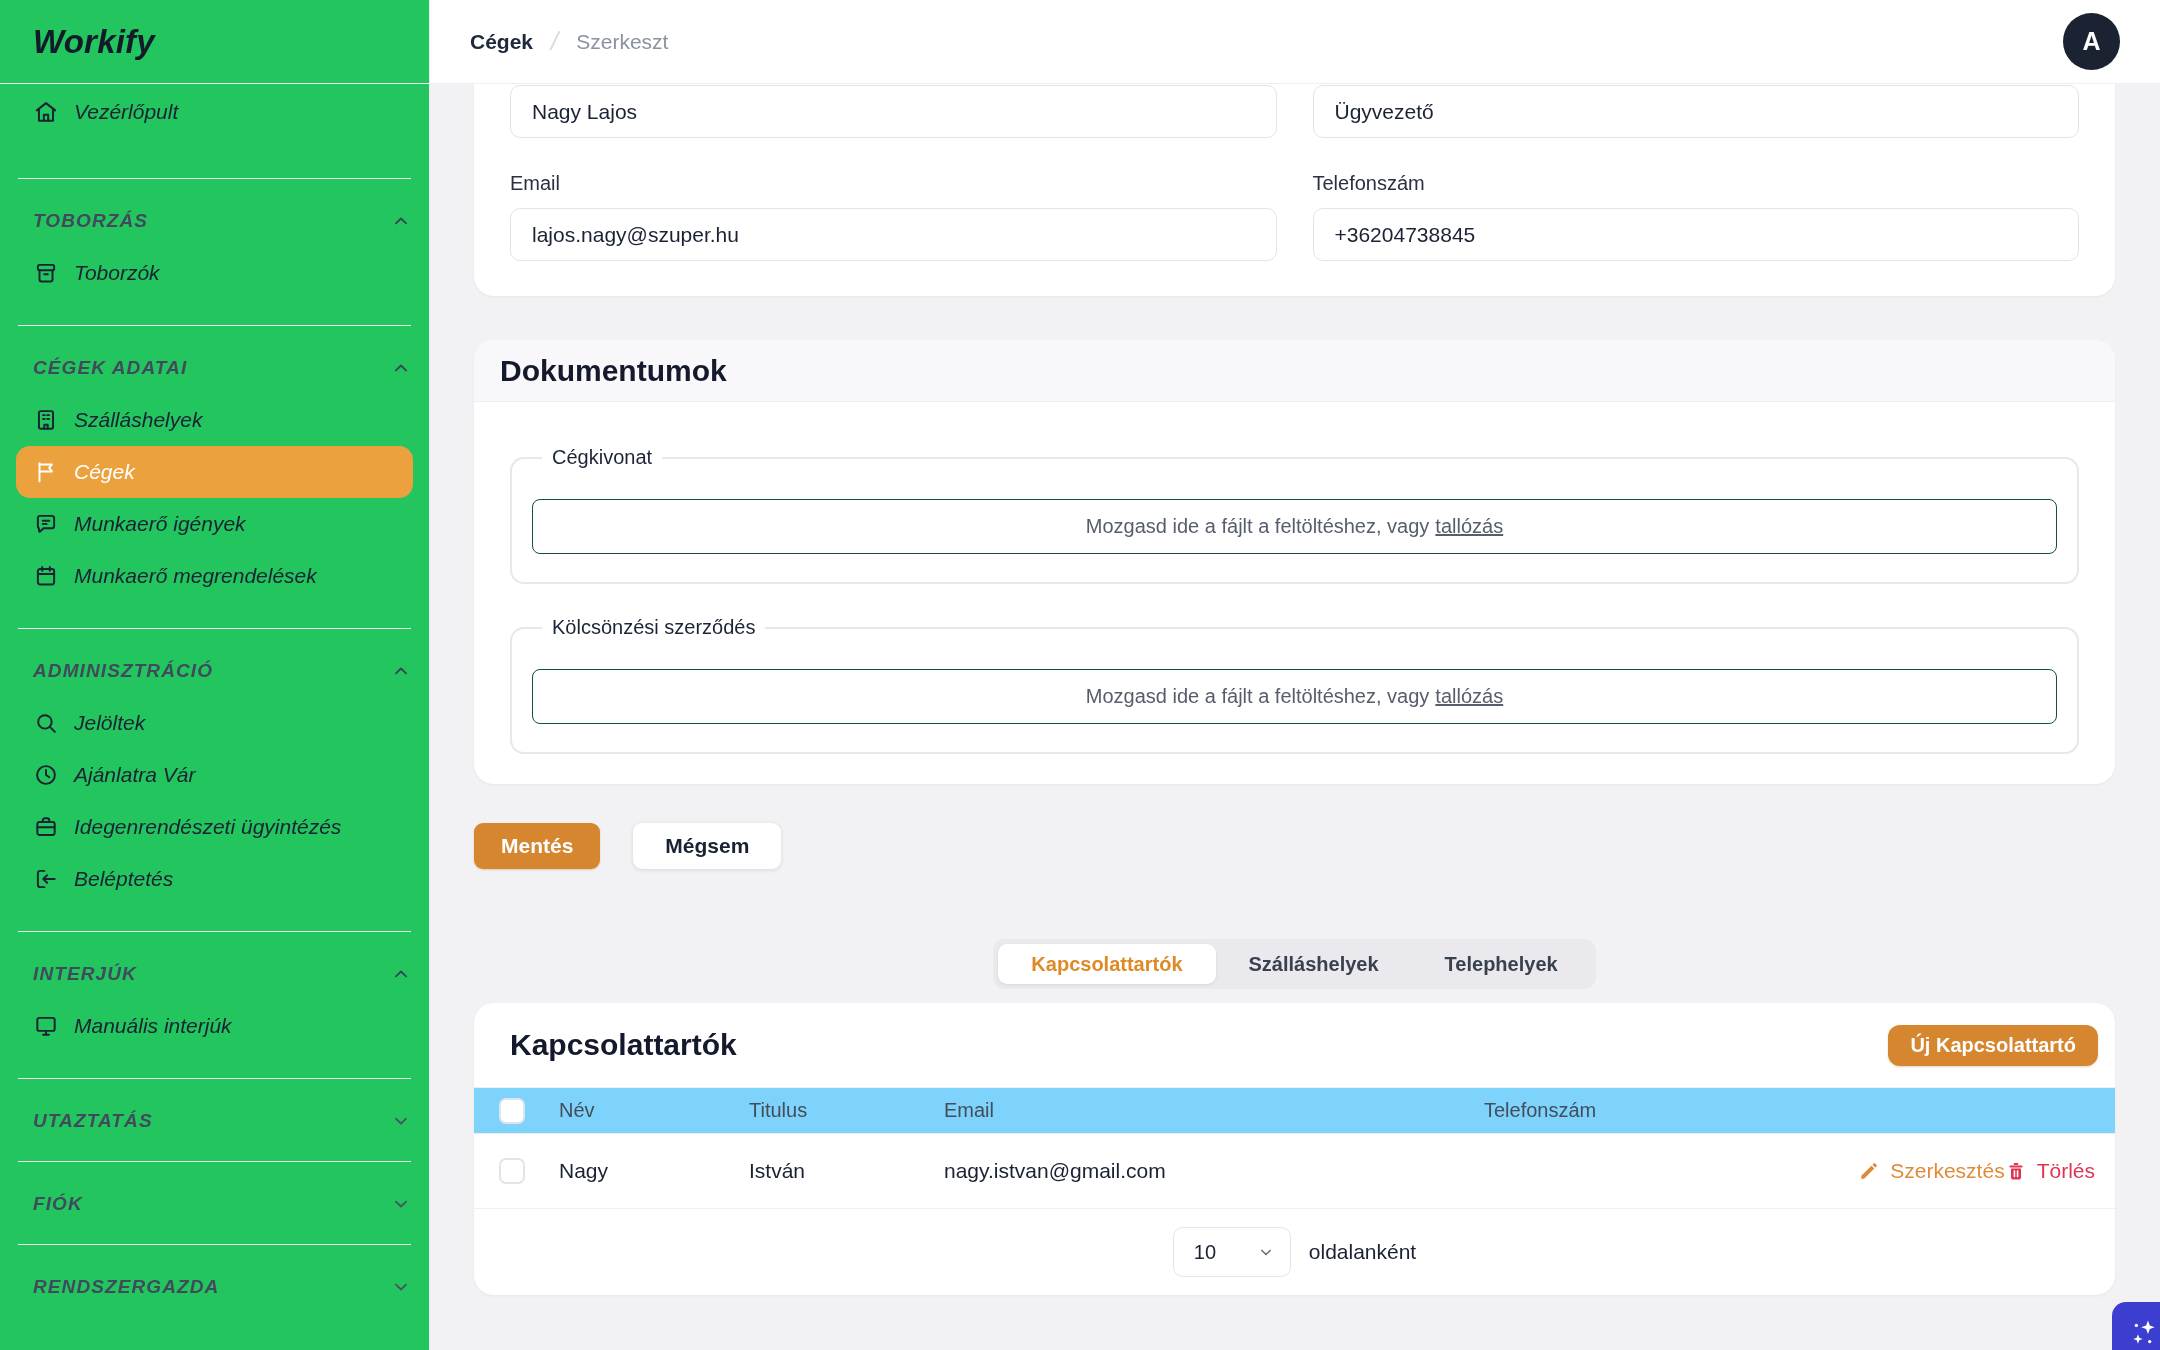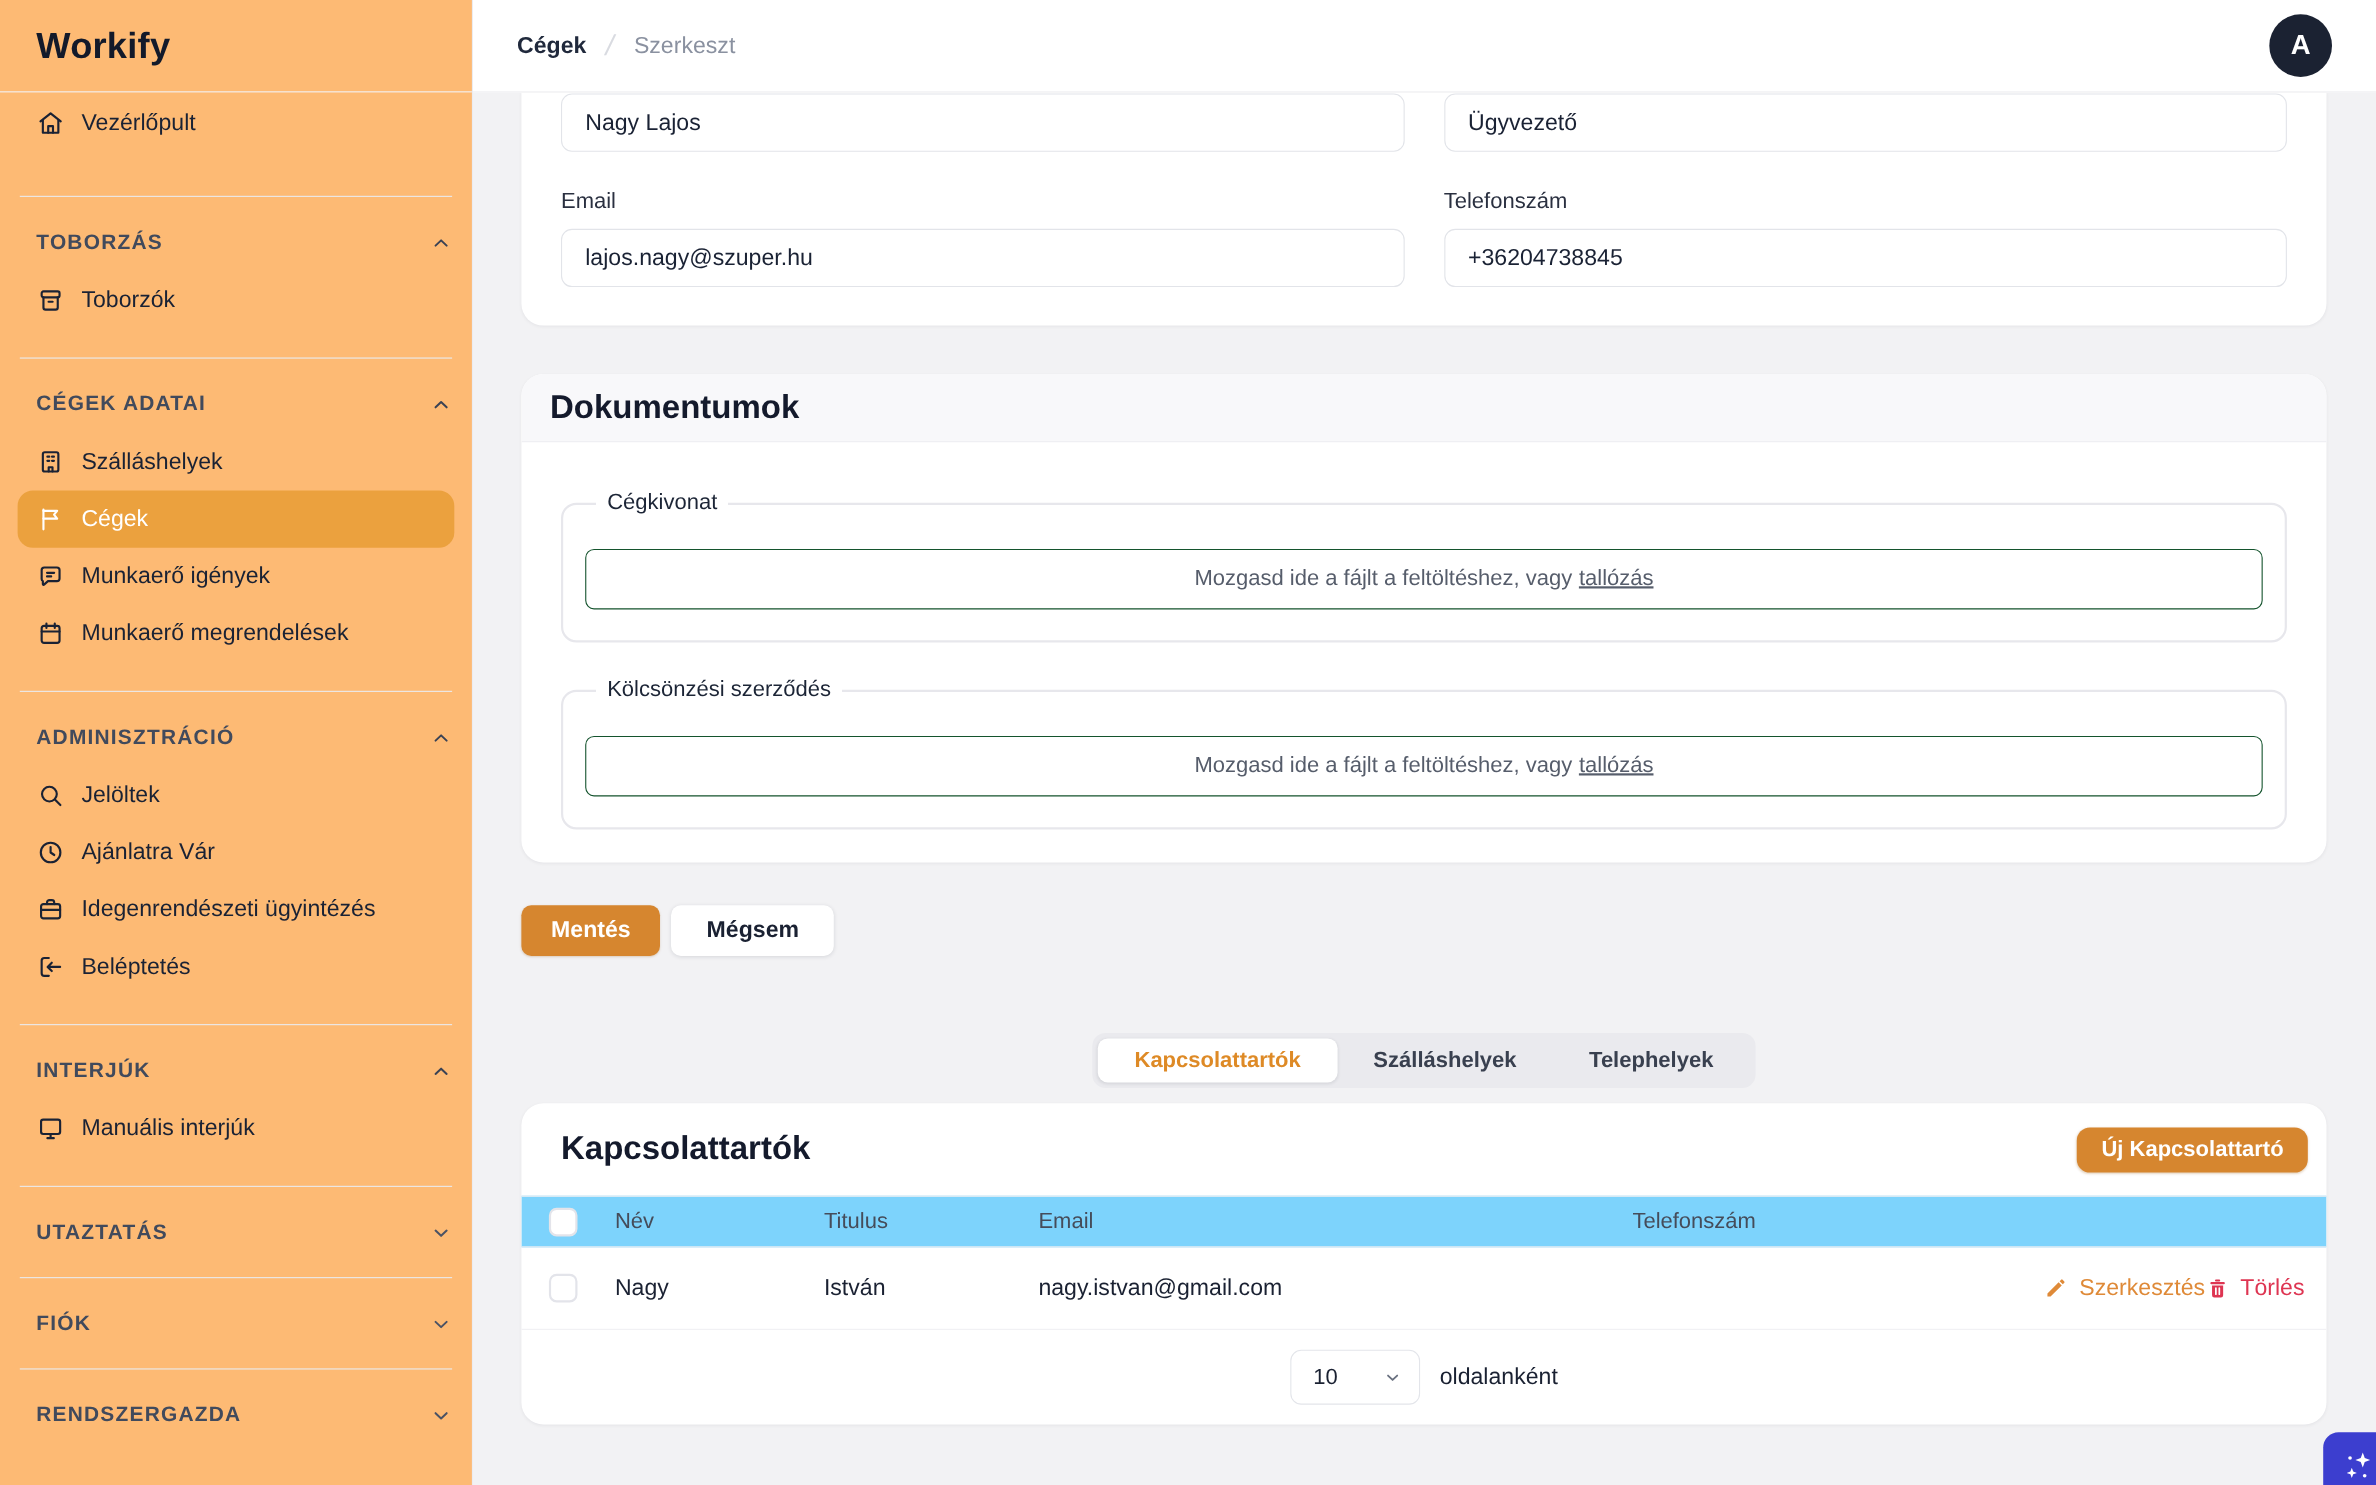--- a/index.html
+++ b/index.html
@@ -6,21 +6,21 @@
   html, body { width: 2160px; height: 1350px; overflow: hidden; }
   body {
     font-family: "Liberation Sans", sans-serif;
     background: #F2F2F4;
     color: #1A2132;
     position: relative;
   }
   
   .sidebar {
     position: absolute; left: 0; top: 0; bottom: 0; width: 430px;
-    background: #fdba74; border-right: 1px solid #ECECF0; z-index: 5;
+    background: #22c55e; border-right: 1px solid #ECECF0; z-index: 5; font-style: italic;
   }
   .logo-row { height: 84px; display: flex; align-items: center; padding: 0 33px; border-bottom: 1px solid #F2F2F5; }
   .logo { font-size: 33px; font-weight: 700; color: #131A2A; letter-spacing: 0.2px; }
   .nav { padding: 2px 16px 0; }
   .nav-item {
     height: 52px; display: flex; align-items: center; gap: 15px;
     padding: 0 0 0 17px; border-radius: 14px; cursor: pointer;
     font-size: 21px; font-weight: 500; color: #1A2234; text-decoration: none;
   }
   .nav-item svg { width: 26px; height: 26px; flex: 0 0 26px; }
@@ -68,21 +68,21 @@
   .doc-fieldset { border: 2px solid #E7E7EC; border-radius: 14px; padding: 30px 20px 28px; margin-top: 14px; }
   .doc-fieldset + .doc-fieldset { margin-top: 32px; }
   .doc-fieldset legend { font-size: 20px; color: #1C2536; padding: 0 10px; margin-left: 10px; font-weight: 500; }
   .dropzone {
     height: 55px; border: 1px solid #14532d; border-radius: 8px; background: #FFFFFF;
     display: flex; align-items: center; justify-content: center; gap: 6px;
     font-size: 20px; color: #565D6B; cursor: pointer;
   }
   .browse-link { color: #565D6B; text-decoration: underline; cursor: pointer; }
   
-  .btn-row { margin-top: 39px; display: flex; gap: 10px; }
+  .btn-row { margin-top: 39px; display: flex; gap: 33px; }
   .btn { border: none; height: 46px; border-radius: 9px; font-size: 21px; font-weight: 600; cursor: pointer; font-family: "Liberation Sans", sans-serif; }
   .btn-primary { background: #D6862F; color: #fff; padding: 0 27px; box-shadow: 0 1px 2px rgba(150,90,20,0.25); }
   .btn-secondary { background: #fff; color: #1A2132; padding: 0 32px; box-shadow: 0 1px 4px rgba(20,25,40,0.12); }
   
   .tabs-wrap { margin-top: 70px; display: flex; justify-content: center; }
   .tabs { display: inline-flex; background: #EAEAEE; border-radius: 12px; padding: 5px; }
   .tab { height: 40px; border: none; background: transparent; padding: 0 33px; font-size: 20px; font-weight: 600; color: #39404F; border-radius: 9px; cursor: pointer; font-family: "Liberation Sans", sans-serif; }
   .tab.active { background: #FFFFFF; color: #DE8A26; box-shadow: 0 1px 3px rgba(20,25,40,0.10); }
   
   .contacts-card { margin-top: 14px; overflow: hidden; }

